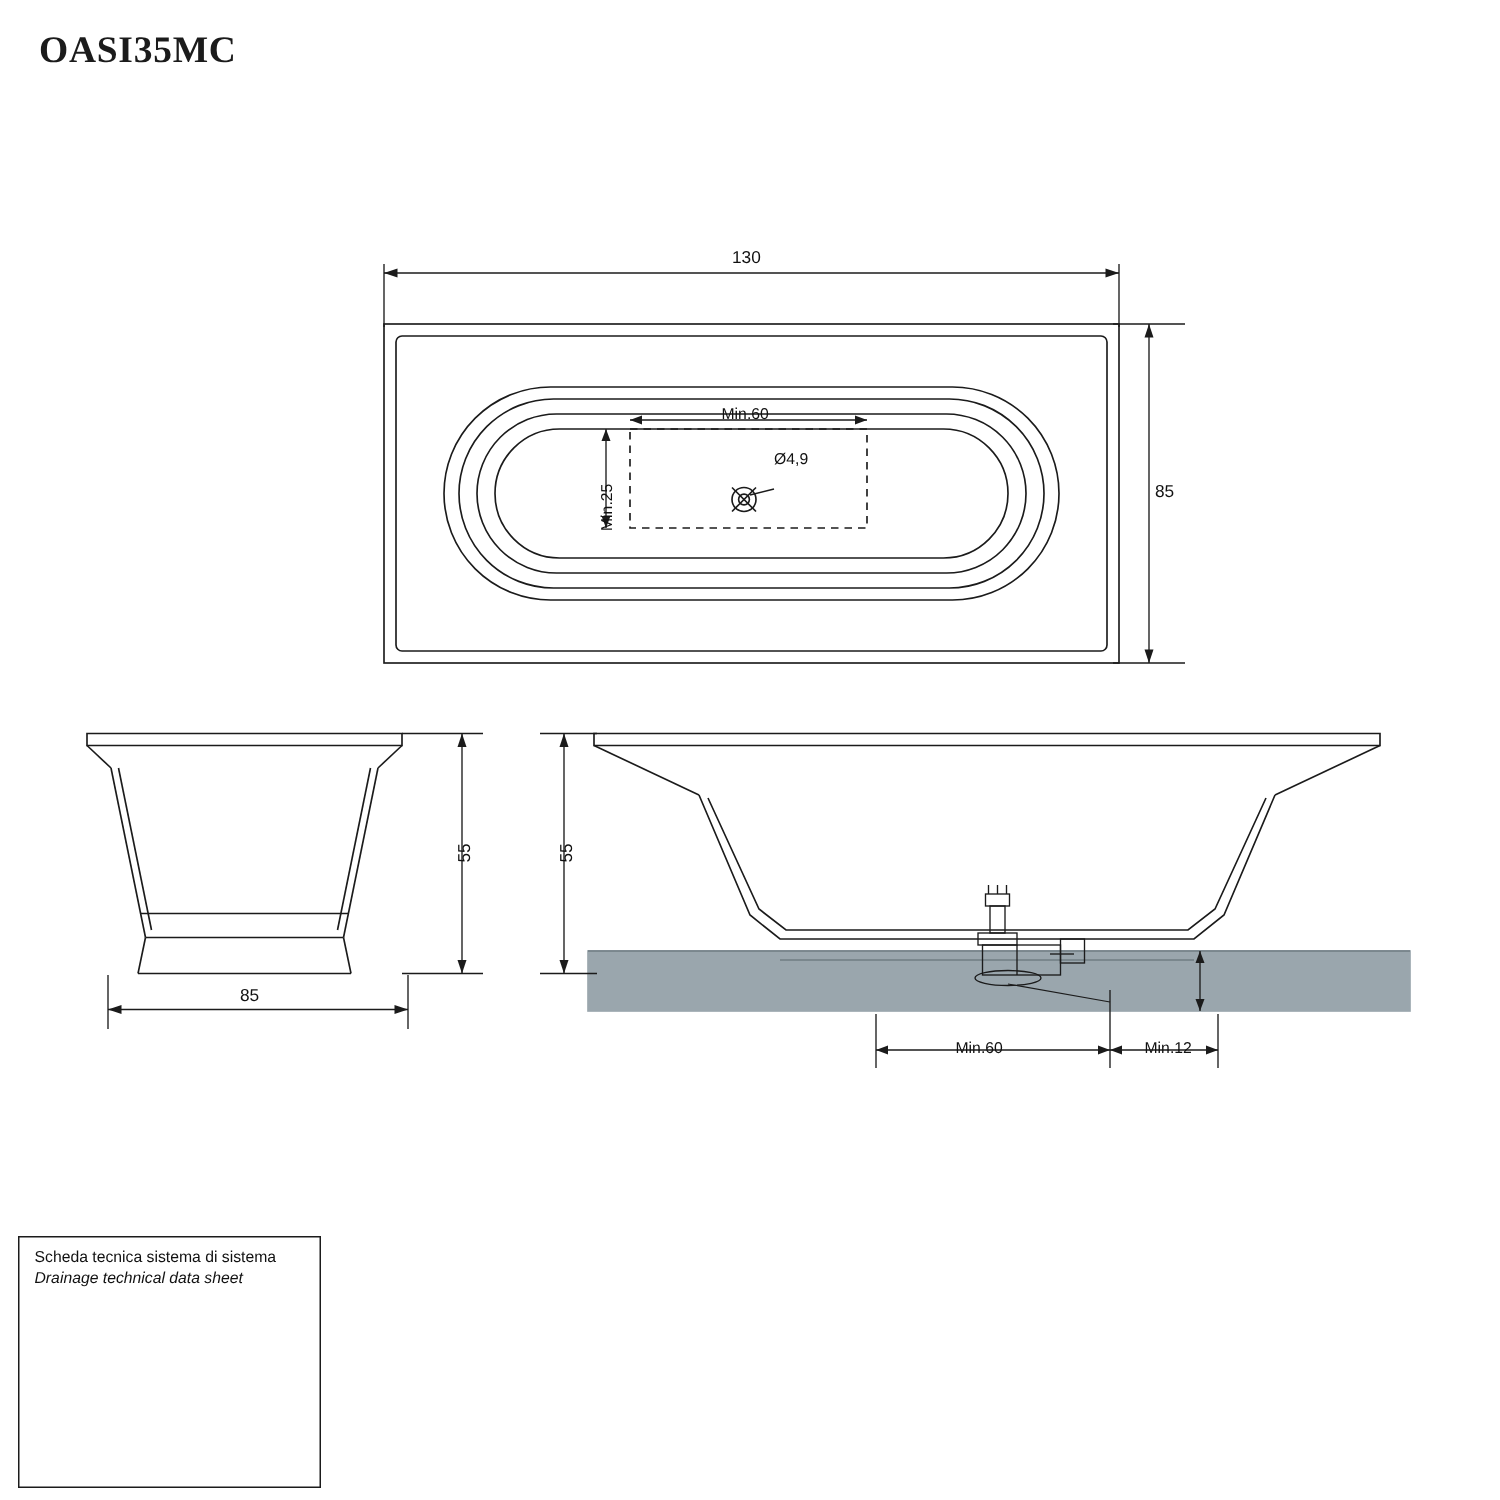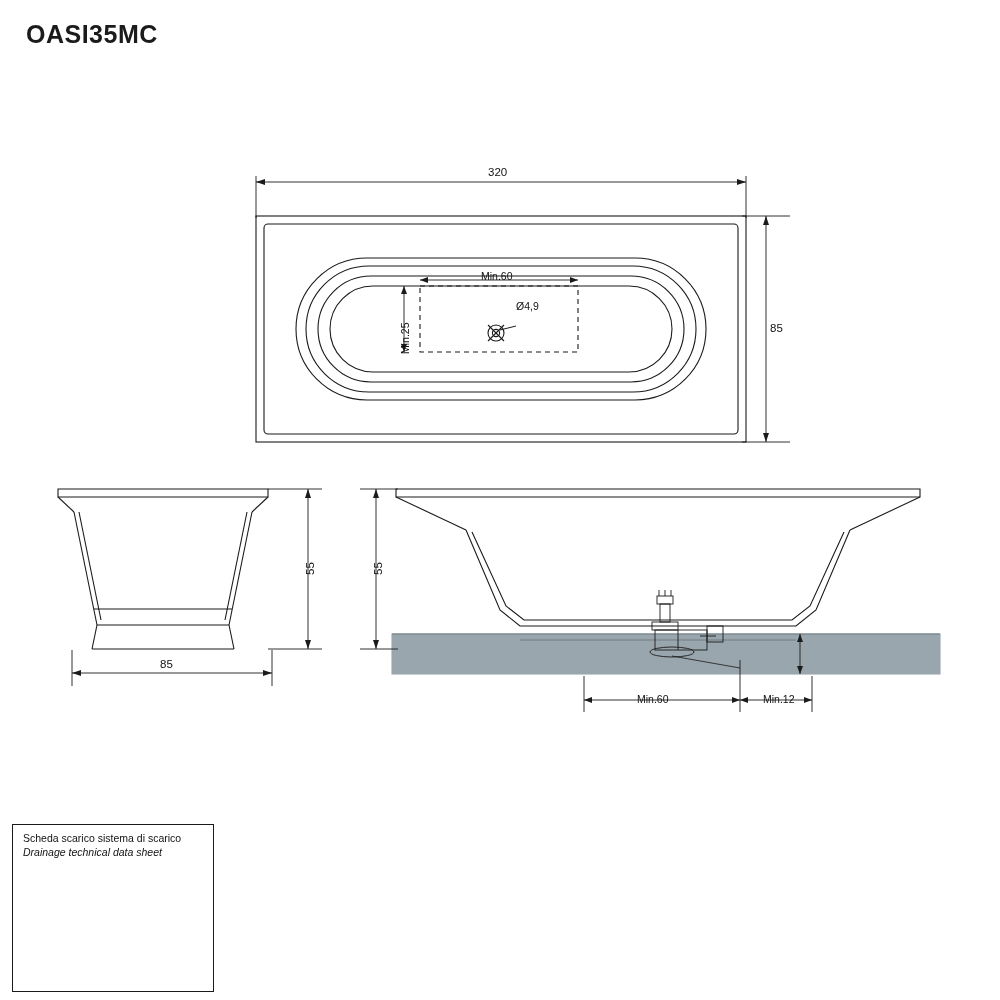--- a/index.html
+++ b/index.html
@@ -22,20 +22,21 @@
   }
 
   .title {
     position: absolute;
     left: 26px;
     top: 20px;
     font-size: 25px;
     font-weight: bold;
     letter-spacing: 0.5px;
     color: #1b1b1b;
+    font-family: Liberation Serif, serif;
   }
 
   svg.draw {
     position: absolute;
     left: 0;
     top: 0;
     width: 1000px;
     height: 1000px;
   }
 
@@ -247,31 +248,31 @@
 
         <ellipse cx="74" cy="962" rx="44" ry="11" fill="#a9b3b9" stroke="#1b1b1b"></ellipse>
         <path d="M30,962 L30,974 M118,962 L118,974" stroke="#1b1b1b"></path>
         <path d="M30,974 C40,986 108,986 118,974" fill="none" stroke="#1b1b1b"></path>
         <path d="M52,948 L96,948" stroke="#1b1b1b"></path>
       </g>
 
     </g>
   </svg>
 
-  <div class="lbl" style="left:488px; top:166px;">320</div>
+  <div class="lbl" style="left:488px; top:166px;">130</div>
   <div class="lbl" style="left:770px; top:322px;">85</div>
   <div class="lbl small" style="left:481px; top:270px;">Min.60</div>
   <div class="lbl small rot" style="left:399px; top:354px;">Min.25</div>
   <div class="lbl small" style="left:516px; top:300px;">Ø4,9</div>
 
   <div class="lbl rot" style="left:304px; top:575px;">55</div>
   <div class="lbl" style="left:160px; top:658px;">85</div>
 
   <div class="lbl rot" style="left:372px; top:575px;">55</div>
   <div class="lbl small" style="left:637px; top:693px;">Min.60</div>
   <div class="lbl small" style="left:752px; top:693px;margin-left:11px;">Min.12</div>
 
   <div class="legend-box">
-    <div class="legend-t1">Scheda scarico sistema di scarico</div>
+    <div class="legend-t1">Scheda tecnica sistema di sistema</div>
     <div class="legend-t2">Drainage technical data sheet</div>
   </div>
 
 </div>
 
 </body></html>

